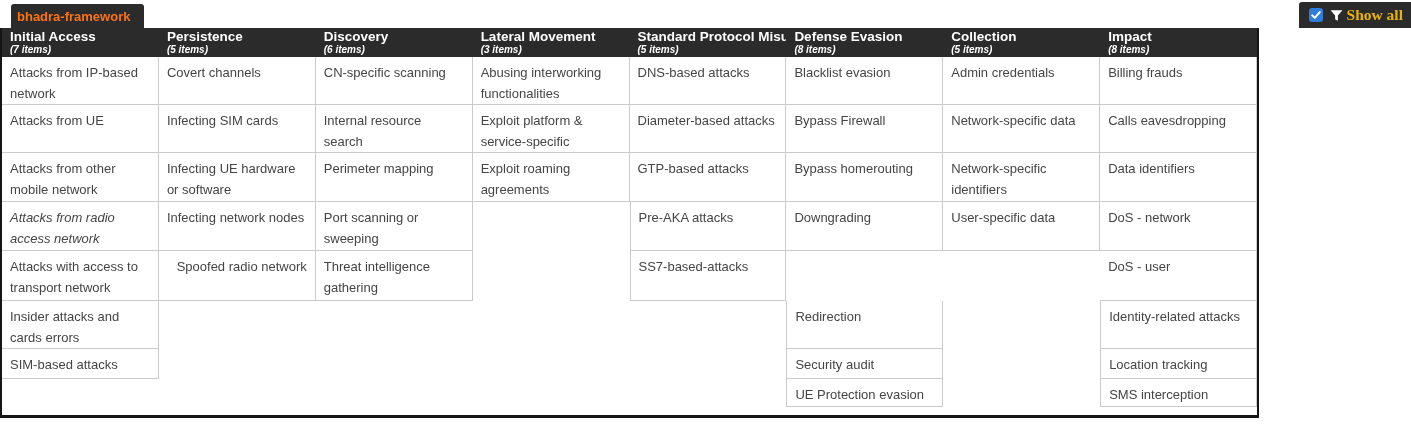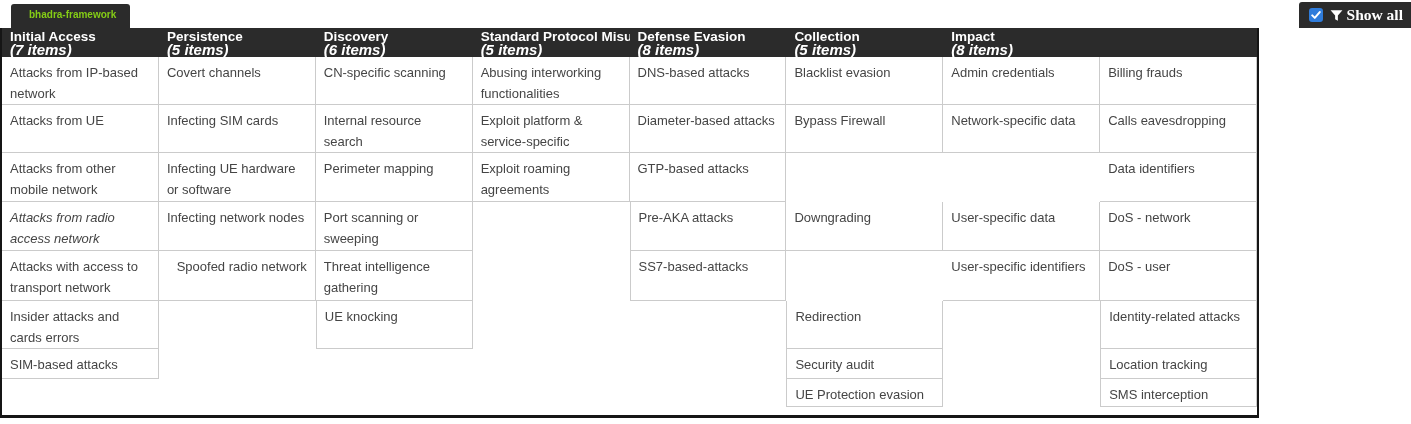--- a/index.html
+++ b/index.html
@@ -10,34 +10,34 @@
   .tabstrip {
     position: relative;
     height: 28px;
     background: #fff;
   }
   .doc-tab {
     position: absolute;
     left: 11px; top: 4px;
     height: 24px;
     background: var(--dark, #2b2b2b);
-    color: #84cc16;
-    font-size: 10px;
-    font-weight: bold;
-    padding: 5px 14px 0 18px;
+    color: #f97316;
+    font-size: 13px;
+    font-weight: bold;
+    padding: 5px 14px 0 6px;
     border-radius: 3px 3px 0 0;
     white-space: nowrap;
     cursor: pointer;
   }
   .showall-tab {
     position: absolute;
     right: 0; top: 2px;
     height: 26px;
     background: var(--dark, #2b2b2b);
-    color: #ffffff;
+    color: #eab308;
     display: flex;
     align-items: center;
     gap: 3px;
     padding: 0 8px 0 10px;
     border-radius: 3px 0 0 0;
     cursor: pointer;
   }
   .checkbox {
     width: 14px; height: 14px;
     background: var(--blue, #2f7cdb);
@@ -75,21 +75,21 @@
   .hcell { padding: 2px 4px 0 8px; overflow: hidden; }
   .hname {
     color: #fff;
     font-size: 13.5px;
     font-weight: bold;
     line-height: 14px;
     white-space: nowrap;
   }
   .hcount {
     color: #fff;
-    font-size: 15px;
+    font-size: 10px;
     font-style: italic;
     font-weight: bold;
     line-height: 12px;
     white-space: nowrap;
   }
   .mbody {
     display: grid;
     grid-template-columns: repeat(8, 1fr);
     grid-template-rows: 48px 48px 49px 49px 50px 48px 30px 28px;
     height: 358px; 
@@ -133,20 +133,24 @@
         <div class="hname">Initial Access</div>
         <div class="hcount">(7 items)</div>
       </div>
       <div class="hcell">
         <div class="hname">Persistence</div>
         <div class="hcount">(5 items)</div>
       </div>
       <div class="hcell">
         <div class="hname">Discovery</div>
         <div class="hcount">(6 items)</div>
+      </div>
+      <div class="hcell">
+        <div class="hname">Lateral Movement</div>
+        <div class="hcount">(3 items)</div>
       </div>
       <div class="hcell">
         <div class="hname">Standard Protocol Misuse</div>
         <div class="hcount">(5 items)</div>
       </div>
       <div class="hcell">
         <div class="hname">Defense Evasion</div>
         <div class="hcount">(8 items)</div>
       </div>
       <div class="hcell">
@@ -169,39 +173,39 @@
       <div class="mcell" style="grid-area: 1 / 2;">Covert channels</div>
       <div class="mcell" style="grid-area: 2 / 2;">Infecting SIM cards</div>
       <div class="mcell" style="grid-area: 3 / 2;">Infecting UE hardware or software</div>
       <div class="mcell" style="grid-area: 4 / 2;">Infecting network nodes</div>
       <div class="mcell" style="grid-area: 5 / 2; text-align: right;">Spoofed radio network</div>
       <div class="mcell" style="grid-area: 1 / 3;">CN-specific scanning</div>
       <div class="mcell" style="grid-area: 2 / 3;">Internal resource search</div>
       <div class="mcell" style="grid-area: 3 / 3;">Perimeter mapping</div>
       <div class="mcell" style="grid-area: 4 / 3;">Port scanning or sweeping</div>
       <div class="mcell" style="grid-area: 5 / 3;">Threat intelligence gathering</div>
-      <div class="mcell bl" style="grid-area: 6 / 3;">UE knocking</div>
       <div class="mcell" style="grid-area: 1 / 4;">Abusing interworking functionalities</div>
       <div class="mcell" style="grid-area: 2 / 4;">Exploit platform &amp; service-specific vulnerabilities</div>
       <div class="mcell" style="grid-area: 3 / 4;">Exploit roaming agreements</div>
       <div class="mcell" style="grid-area: 1 / 5;">DNS-based attacks</div>
       <div class="mcell" style="grid-area: 2 / 5;">Diameter-based attacks</div>
       <div class="mcell" style="grid-area: 3 / 5;">GTP-based attacks</div>
       <div class="mcell bl" style="grid-area: 4 / 5;">Pre-AKA attacks</div>
       <div class="mcell bl" style="grid-area: 5 / 5;">SS7-based-attacks</div>
       <div class="mcell" style="grid-area: 1 / 6;">Blacklist evasion</div>
       <div class="mcell" style="grid-area: 2 / 6;">Bypass Firewall</div>
+      <div class="mcell" style="grid-area: 3 / 6;">Bypass homerouting</div>
       <div class="mcell" style="grid-area: 4 / 6;">Downgrading</div>
       <div class="mcell bl" style="grid-area: 6 / 6;">Redirection</div>
       <div class="mcell bl" style="grid-area: 7 / 6;">Security audit camouflage</div>
       <div class="mcell bl" style="grid-area: 8 / 6;">UE Protection evasion</div>
       <div class="mcell" style="grid-area: 1 / 7;">Admin credentials</div>
       <div class="mcell" style="grid-area: 2 / 7;">Network-specific data</div>
+      <div class="mcell" style="grid-area: 3 / 7;">Network-specific identifiers</div>
       <div class="mcell" style="grid-area: 4 / 7;">User-specific data</div>
-      <div class="mcell" style="grid-area: 5 / 7;">User-specific identifiers</div>
       <div class="mcell" style="grid-area: 1 / 8;">Billing frauds</div>
       <div class="mcell" style="grid-area: 2 / 8;">Calls eavesdropping</div>
       <div class="mcell" style="grid-area: 3 / 8;">Data identifiers</div>
       <div class="mcell" style="grid-area: 4 / 8;">DoS - network</div>
       <div class="mcell" style="grid-area: 5 / 8;">DoS - user</div>
       <div class="mcell bl" style="grid-area: 6 / 8;">Identity-related attacks</div>
       <div class="mcell bl" style="grid-area: 7 / 8;">Location tracking</div>
       <div class="mcell bl" style="grid-area: 8 / 8;">SMS interception</div>
     </div>
 </div>

